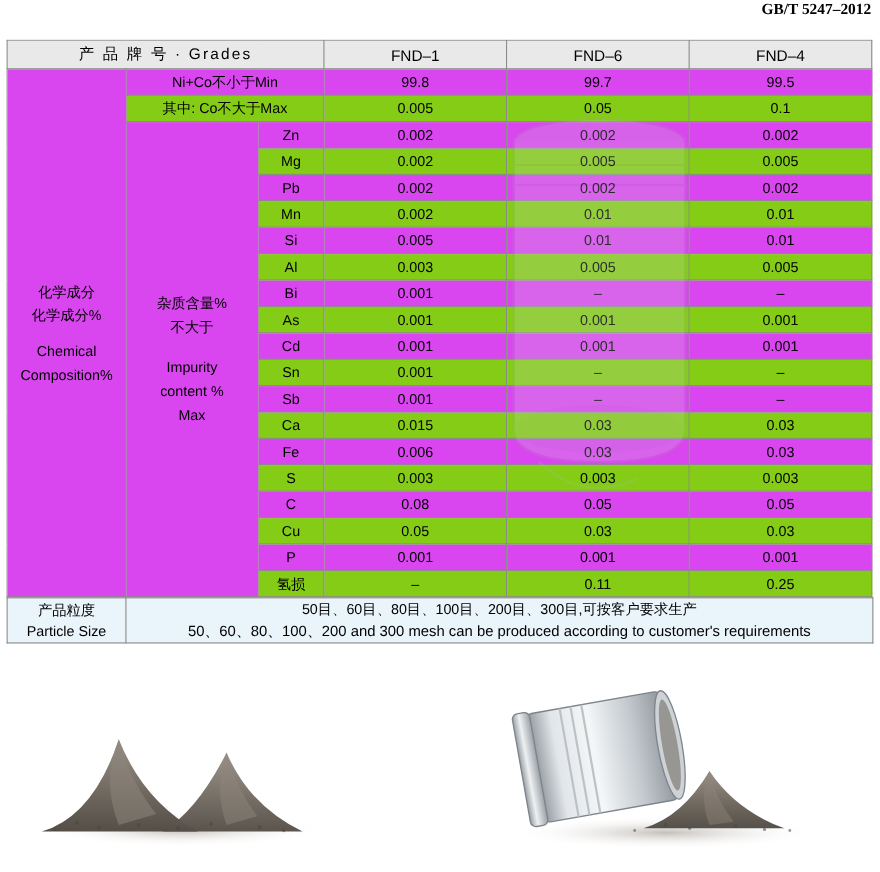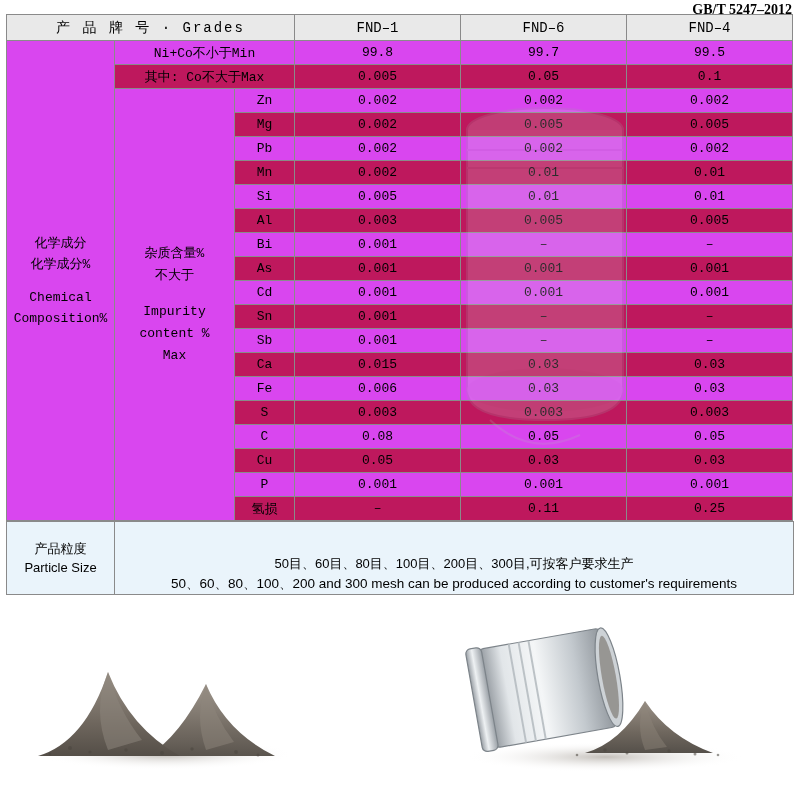--- a/index.html
+++ b/index.html
@@ -49,61 +49,60 @@
   .header-logo {
     position: absolute;
     right: 25px;
     top: 11px;
     width: 48px;
     height: 46px;
   }
 
   
   .std-line {
-    height: 14px;
+    height: 36px;
     position: relative;
     background: #ffffff;
   }
   .std-code {
     position: absolute;
     right: 8px;
     top: 2px;
     font-size: 14px;
     font-weight: bold;
     color: #000000;
     font-family: "Liberation Serif", serif;
   }
 
   
   .main-table {
     border-collapse: collapse;
     width: 649px;
     margin-left: 6px;
     table-layout: fixed;
-    font-family: Liberation Mono, monospace;
   }
   .main-table td {
     border: 1px solid #8a8a8a;
     font-size: 13px;
     text-align: center;
     color: #000;
     padding: 0;
     height: 23px;
     background: rgba(255,255,255,0.0);
   }
   .grade-header td {
     background: #e9e9e9;
     font-size: 14px;
     height: 25px;
   }
   .grade-header td.lbl {
     letter-spacing: 2px;
   }
   .row-shade-a td { background: #d946ef; }
-  .row-shade-b td { background: #be185d; }
+  .row-shade-b td { background: #84cc16; }
 
   .cell-chem {
     width: 108px;
     font-size: 14px;
     line-height: 21px;
     background: #efefef;
   }
   .cell-imp {
     width: 120px;
     font-size: 14px;
@@ -146,21 +145,21 @@
     font-size: 13.5px;
     line-height: 19px;
     background: #eaf4fb;
   }
   .ps-value {
     text-align: center;
     line-height: 20px;
     font-size: 14px;
     background: #eaf4fb;
   }
-  .ps-value .cn { letter-spacing: 0px; margin-top: 32px; }
+  .ps-value .cn { letter-spacing: 0px; }
   .ps-value .en { font-size: 13.5px; }
 
   
   .photos {
     position: absolute;
     left: 0;
     top: 612px;
     width: 800px;
     height: 181px;
     background: #ffffff;

